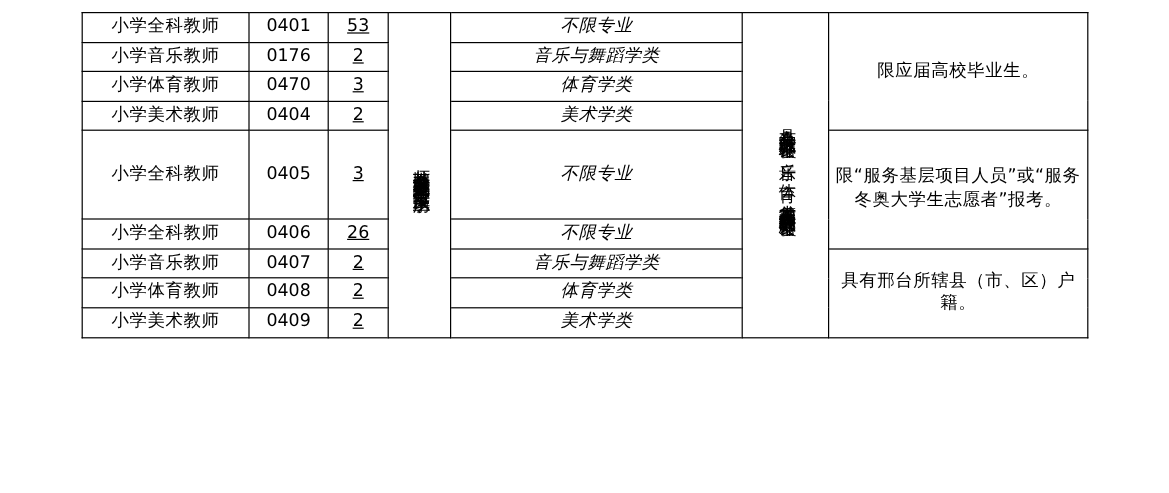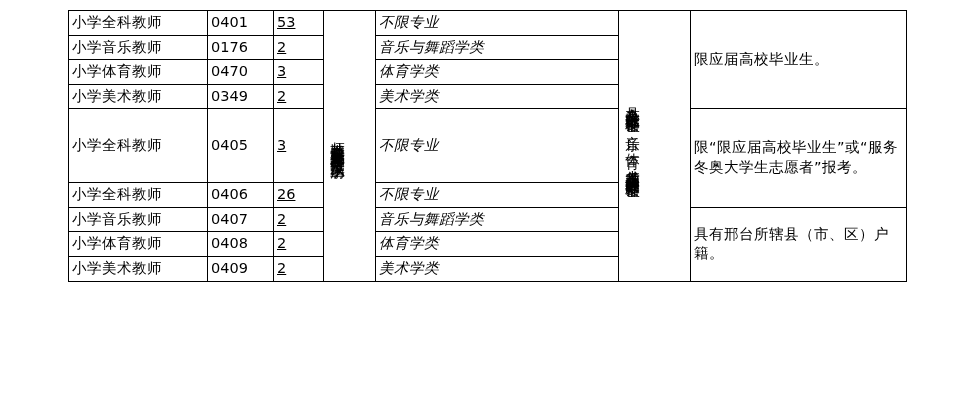--- a/index.html
+++ b/index.html
@@ -22,21 +22,21 @@
   table.recruit {
     border-collapse: collapse;
     table-layout: fixed;
     position: absolute;
     left: 68px;
     top: 10px;
     width: 838px;
   }
   table.recruit td {
     border: 1px solid #000000;
-    text-align: left;
+    text-align: center;
     vertical-align: middle;
     font-size: 14.5px;
     line-height: 1.35;
     padding: 2px 3px;
     color: #000;
   }
   
   col.c-post   { width: 139px; }
   col.c-code   { width: 66px;  }
   col.c-num    { width: 50px;  }
@@ -114,31 +114,31 @@
 
       <tr>
         <td class="post">小学体育教师</td>
         <td class="code">0470</td>
         <td class="num">3</td>
         <td class="major">体育学类</td>
       </tr>
 
       <tr>
         <td class="post">小学美术教师</td>
-        <td class="code">0349</td>
+        <td class="code">0404</td>
         <td class="num">2</td>
         <td class="major">美术学类</td>
       </tr>
 
       <tr style="height:74px">
         <td class="post">小学全科教师</td>
         <td class="code">0405</td>
         <td class="num">3</td>
         <td class="major">不限专业</td>
-        <td class="other center-y" rowspan="2">限“限应届高校毕业生”或“服务冬奥大学生志愿者”报考。</td>
+        <td class="other center-y" rowspan="2">限“服务基层项目人员”或“服务冬奥大学生志愿者”报考。</td>
       </tr>
 
       <tr>
         <td class="post">小学全科教师</td>
         <td class="code">0406</td>
         <td class="num">26</td>
         <td class="major">不限专业</td>
       </tr>
 
       <tr>

